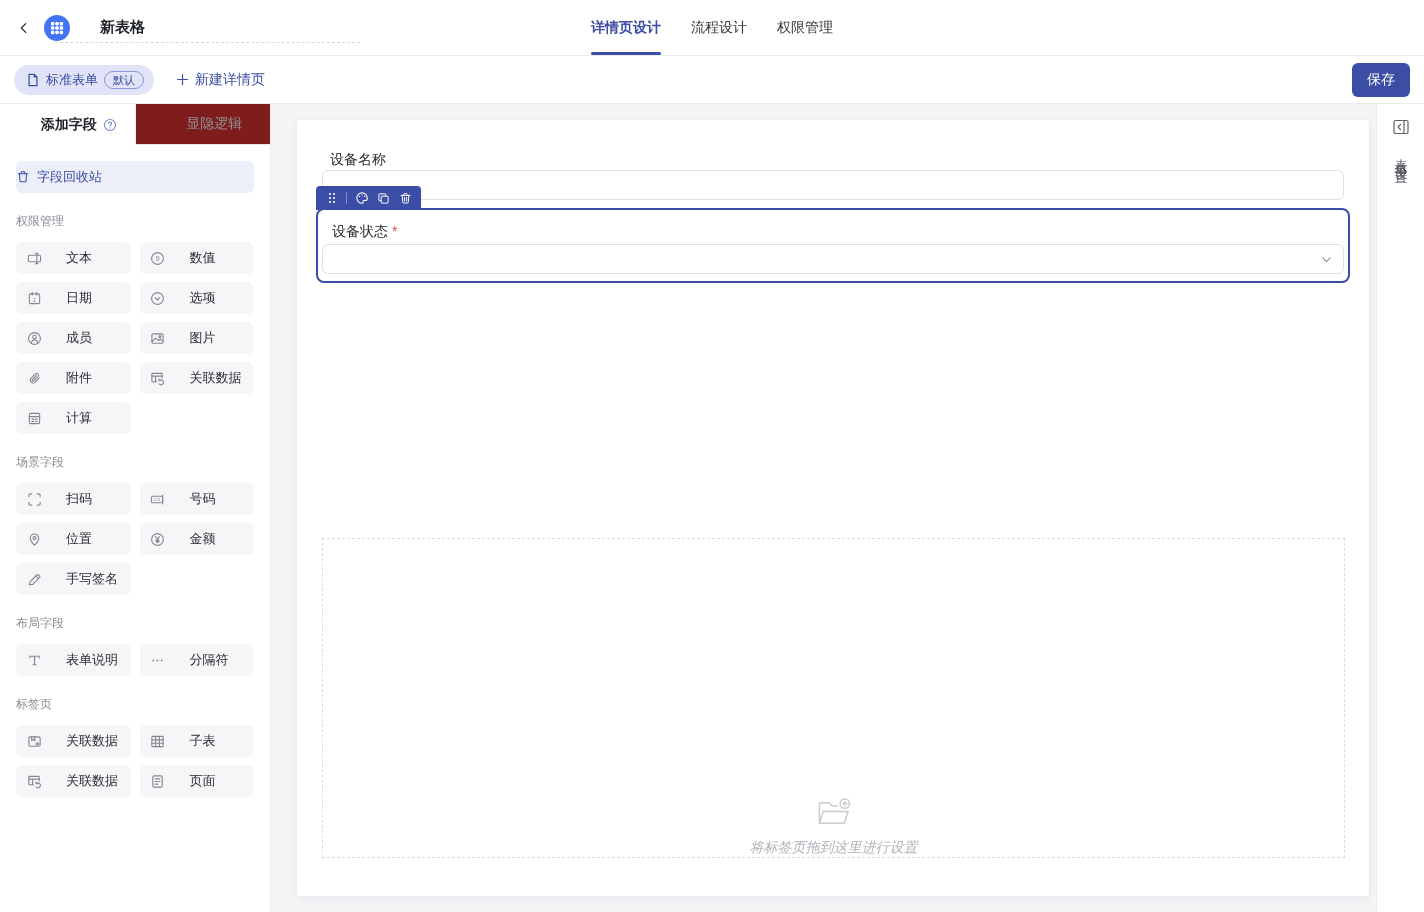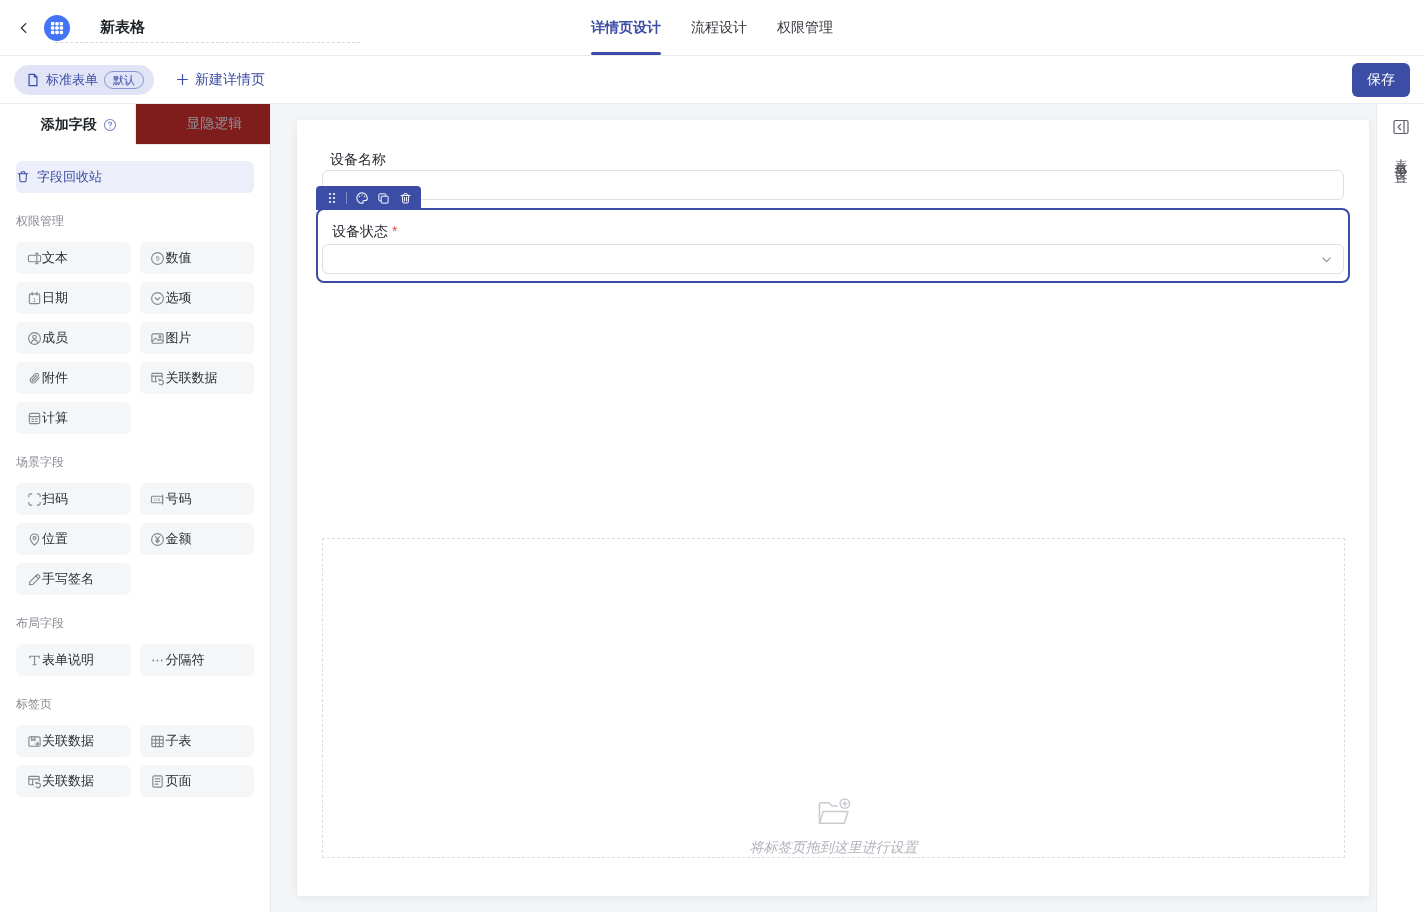--- a/index.html
+++ b/index.html
@@ -47,21 +47,21 @@
     font-size:14px; cursor:pointer;padding-left:23px; }
   .sb-tab.active { background:#fff; font-weight:bold; color:#1f2329; }
   .sb-tab.inactive { background:#7f1d1d; color:#909299; border-bottom:1px solid #e9eaee; border-left:1px solid #eceDf1; }
   .sb-body { flex:1; overflow:hidden; padding:16px 16px 0 16px; }
   .recycle-btn { width:100%; height:32px; background:#eceef9; border:none; border-radius:6px;
     color:#3c4da5; font-size:13px; display:flex; align-items:center; 
     gap:7px; cursor:pointer; }
   .sec-title { font-size:12px; color:#8a8c93; margin:20px 0 12px 0; }
   .sec-grid { display:grid; grid-template-columns:1fr 1fr; gap:8px 9px; }
   .field-btn { height:32px; background:#f5f6f7; border-radius:6px; display:flex; align-items:center;
-    gap:0; padding:0 8px 0 10px; font-size:13px; color:#2b2d33; cursor:pointer; }
+    gap:24px; padding:0 8px 0 10px; font-size:13px; color:#2b2d33; cursor:pointer; }
   .field-btn .f-icon { width:16px; height:16px; color:#85878f; display:flex; align-items:center; justify-content:center; flex:0 0 auto; }
 
   
   .content { flex:1; background:#f4f5f7; position:relative; min-width:0; }
   .canvas-card { position:absolute; left:26px; top:16px; width:1072px; height:776px; background:#fff;
     border-radius:3px; box-shadow:0 2px 10px rgba(31,35,41,.07); }
   .fld-label { font-size:14px; color:#2b2d33; }
   .req { color:#e34d43; margin-left:4px; }
   .fld1 { padding:31px 25px 0 25px; }
   .fld1 .fld-label { padding-left:8px; }

